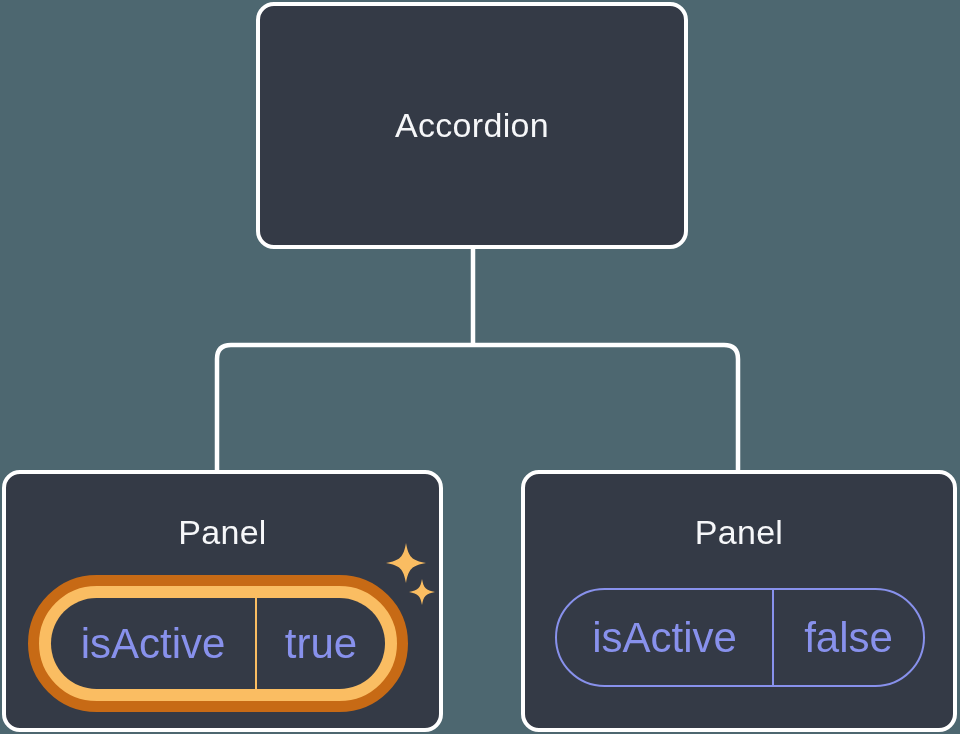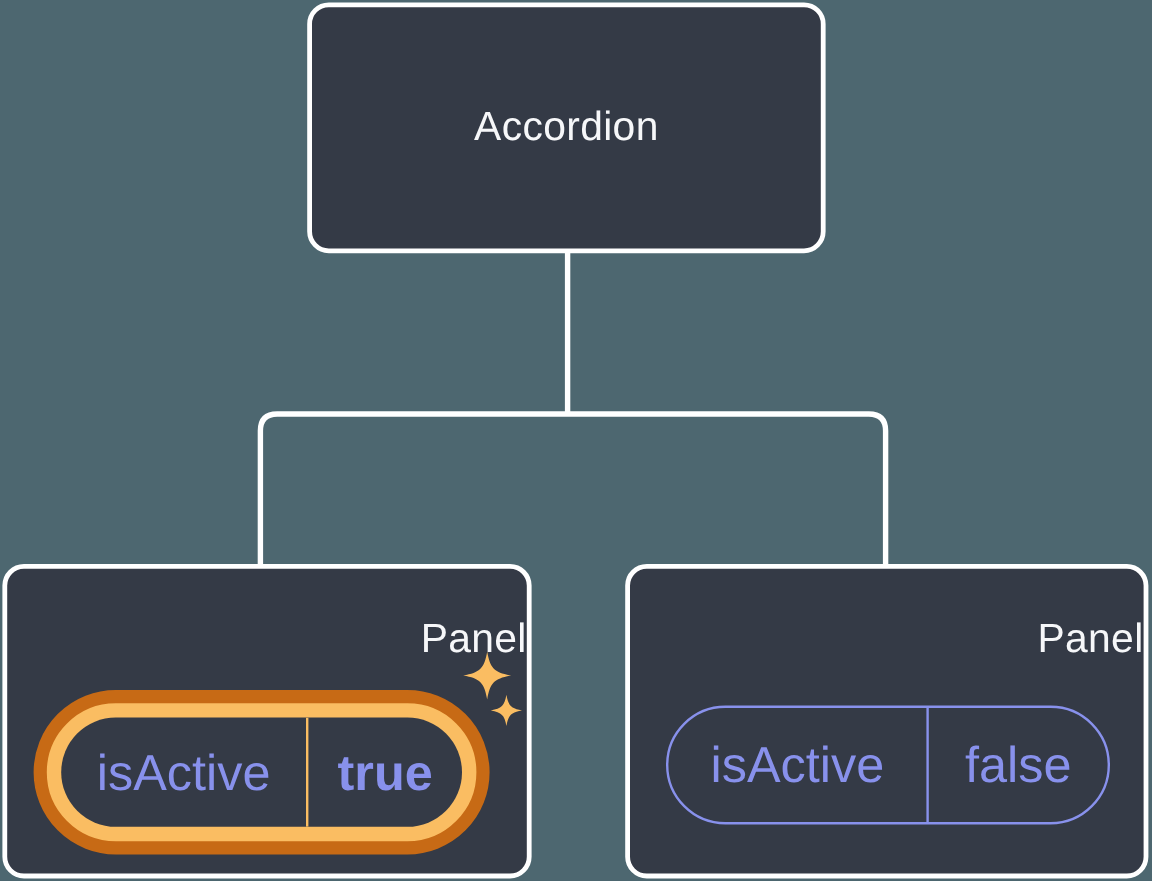--- a/index.html
+++ b/index.html
@@ -9,43 +9,43 @@
     font-family:"Liberation Sans",sans-serif;
   }
   .connectors{position:absolute;left:0;top:0;width:960px;height:734px;pointer-events:none;}
   .connectors path{stroke:var(--color-connector,#fff);stroke-width:4.5;fill:none;stroke-linejoin:round;}
   .node{
     position:absolute;box-sizing:border-box;
     background:var(--color-card,#343A46);
     border:4px solid var(--color-card-border,#fff);
     border-radius:18px;
   }
-  .root-node{left:256px;top:2px;width:432px;height:209px;display:flex;align-items:center;justify-content:center;}
+  .root-node{left:256px;top:2px;width:432px;height:247px;display:flex;align-items:center;justify-content:center;}
   .panel-left{left:2px;top:470px;width:441px;height:262px;}
   .panel-right{left:521px;top:470px;width:436px;height:262px;}
   .node-label{
     color:var(--color-text-primary,#F6F7F9);
     font-size:34px;font-weight:500;letter-spacing:.3px;line-height:1.2;
   }
-  .panel-title{position:absolute;left:0;right:0;top:38px;text-align:right;}
+  .panel-title{position:absolute;left:0;right:0;top:38px;text-align:center;}
   
   .pill-active{
     position:absolute;left:22px;top:101px;width:380px;height:137px;box-sizing:border-box;
     border:11px solid var(--color-highlight-orange,#C76A15);
     background:var(--color-highlight-gold,#FABD62);
     border-radius:999px;padding:12px;display:flex;
   }
   .pill-active-inner{
     flex:1;background:var(--color-card,#343A46);border-radius:999px;
     display:flex;align-items:stretch;overflow:hidden;
   }
   .seg{display:flex;align-items:center;justify-content:center;
     font-size:42px;color:var(--color-state-purple,#8891EC);line-height:1;}
   .pill-active .seg-key{width:204px;border-right:2px solid var(--color-highlight-gold,#FABD62);}
-  .pill-active .seg-value{flex:1;font-weight:700;}
+  .pill-active .seg-value{flex:1;font-weight:400;}
   
   .pill-inactive{
     position:absolute;left:30px;top:114px;width:370px;height:99px;box-sizing:border-box;
     border:2px solid var(--color-state-purple,#8891EC);
     border-radius:999px;display:flex;align-items:stretch;overflow:hidden;background:transparent;
   }
   .pill-inactive .seg-key{width:215px;border-right:2px solid var(--color-state-purple,#8891EC);}
   .pill-inactive .seg-value{flex:1;}
   .sparkles{position:absolute;left:372px;top:62px;width:72px;height:84px;}
   .sparkles path{fill:var(--color-highlight-gold,#FABD62);}

